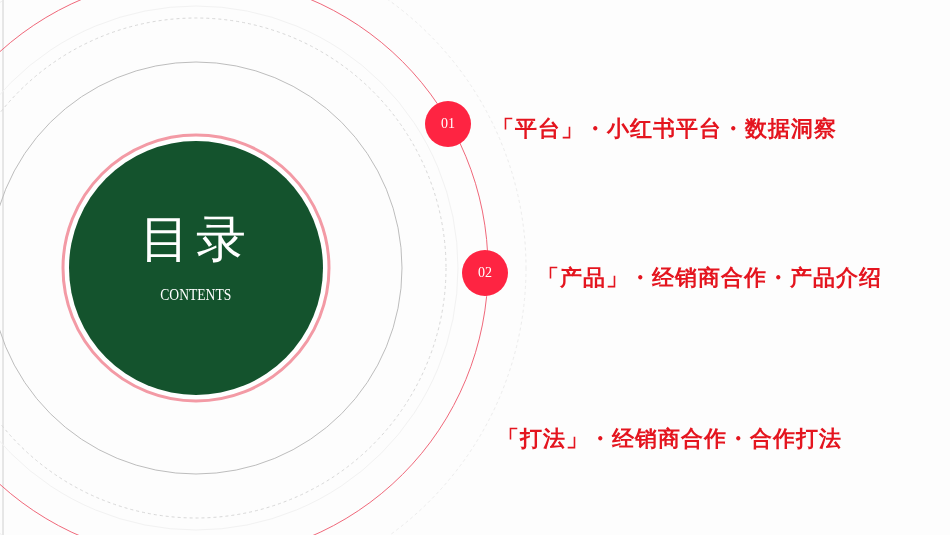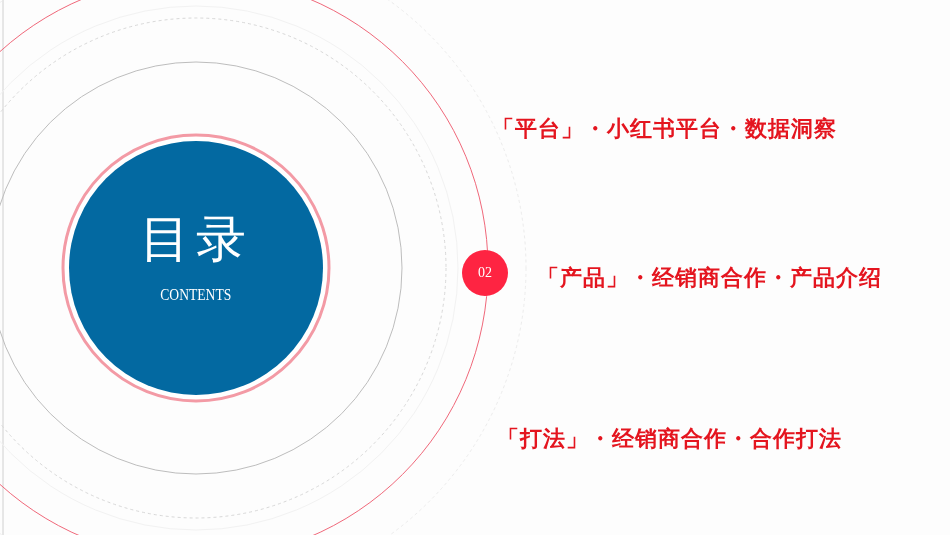--- a/index.html
+++ b/index.html
@@ -1,18 +1,18 @@
 <!DOCTYPE html>
 <html><head>
 <meta charset="utf-8">
 <style>
   html,body{margin:0;padding:0;background:#fff;}
   #slide{position:relative;width:950px;height:535px;overflow:hidden;background:#fdfdfd;font-family:"DejaVu Serif","Liberation Serif",serif;}
   svg.bg{position:absolute;left:0;top:0;}
-  .hub{position:absolute;left:69px;top:141px;width:254px;height:254px;border-radius:50%;background:#0369a1;display:flex;flex-direction:column;align-items:center;justify-content:center;text-align:center;}
+  .hub{position:absolute;left:69px;top:141px;width:254px;height:254px;border-radius:50%;background:#14532d;display:flex;flex-direction:column;align-items:center;justify-content:center;text-align:center;}
   .hub-title{color:#fff;font-size:50px;letter-spacing:6px;margin-top:-18px;line-height:1;}
   .hub-sub{color:#fff;font-size:16px;margin-top:22px;font-family:"Liberation Serif",serif;transform:scaleX(0.85);}
   .node{position:absolute;width:46px;height:46px;border-radius:50%;background:#fe2442;color:#fff;display:flex;align-items:center;justify-content:center;font-size:14px;font-family:"Liberation Serif",serif;}
   .item-text{position:absolute;color:#e4151f;font-size:22px;font-weight:bold;white-space:nowrap;font-family:"DejaVu Sans",sans-serif;letter-spacing:1px;}
 </style>
 </head>
 <body>
 
 <div id="slide">
   <svg class="bg" width="950" height="535">
@@ -23,19 +23,20 @@
     <circle cx="196" cy="268" r="292" fill="none" stroke="#f0687a" stroke-width="1"></circle>
     <circle cx="196" cy="268" r="330" fill="none" stroke="#ececec" stroke-width="1" stroke-dasharray="3 3"></circle>
     <circle cx="196" cy="268" r="133" fill="#fff" stroke="#f39aa5" stroke-width="3"></circle>
   </svg>
 
   <div class="hub">
     <div class="hub-title">目录</div>
     <div class="hub-sub">CONTENTS</div>
   </div>
 
+  <div class="node" style="left:425px;top:101px;">01</div>
   <div class="item-text" style="left:492px;top:114px;text-align:right;">「平台」・小红书平台・数据洞察</div>
 
   <div class="node" style="left:462px;top:250px;">02</div>
   <div class="item-text" style="left:537px;top:263px;">「产品」・经销商合作・产品介绍</div>
 
   <div class="item-text" style="left:497px;top:424px;">「打法」・经销商合作・合作打法</div>
 </div>
 
 </body></html>

